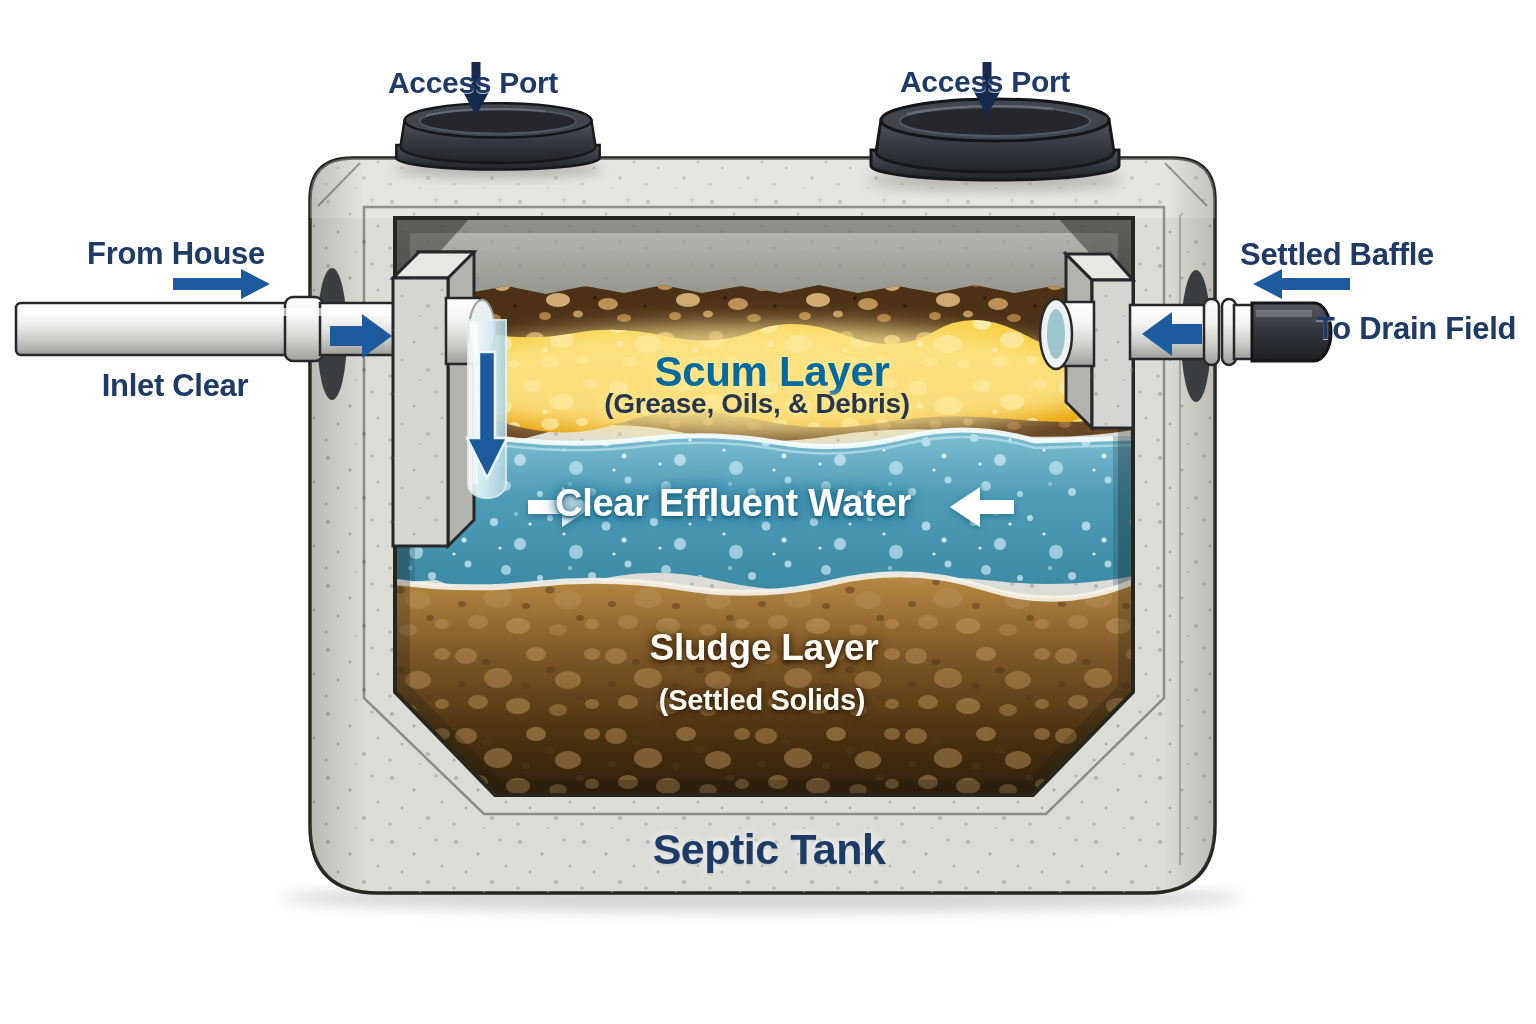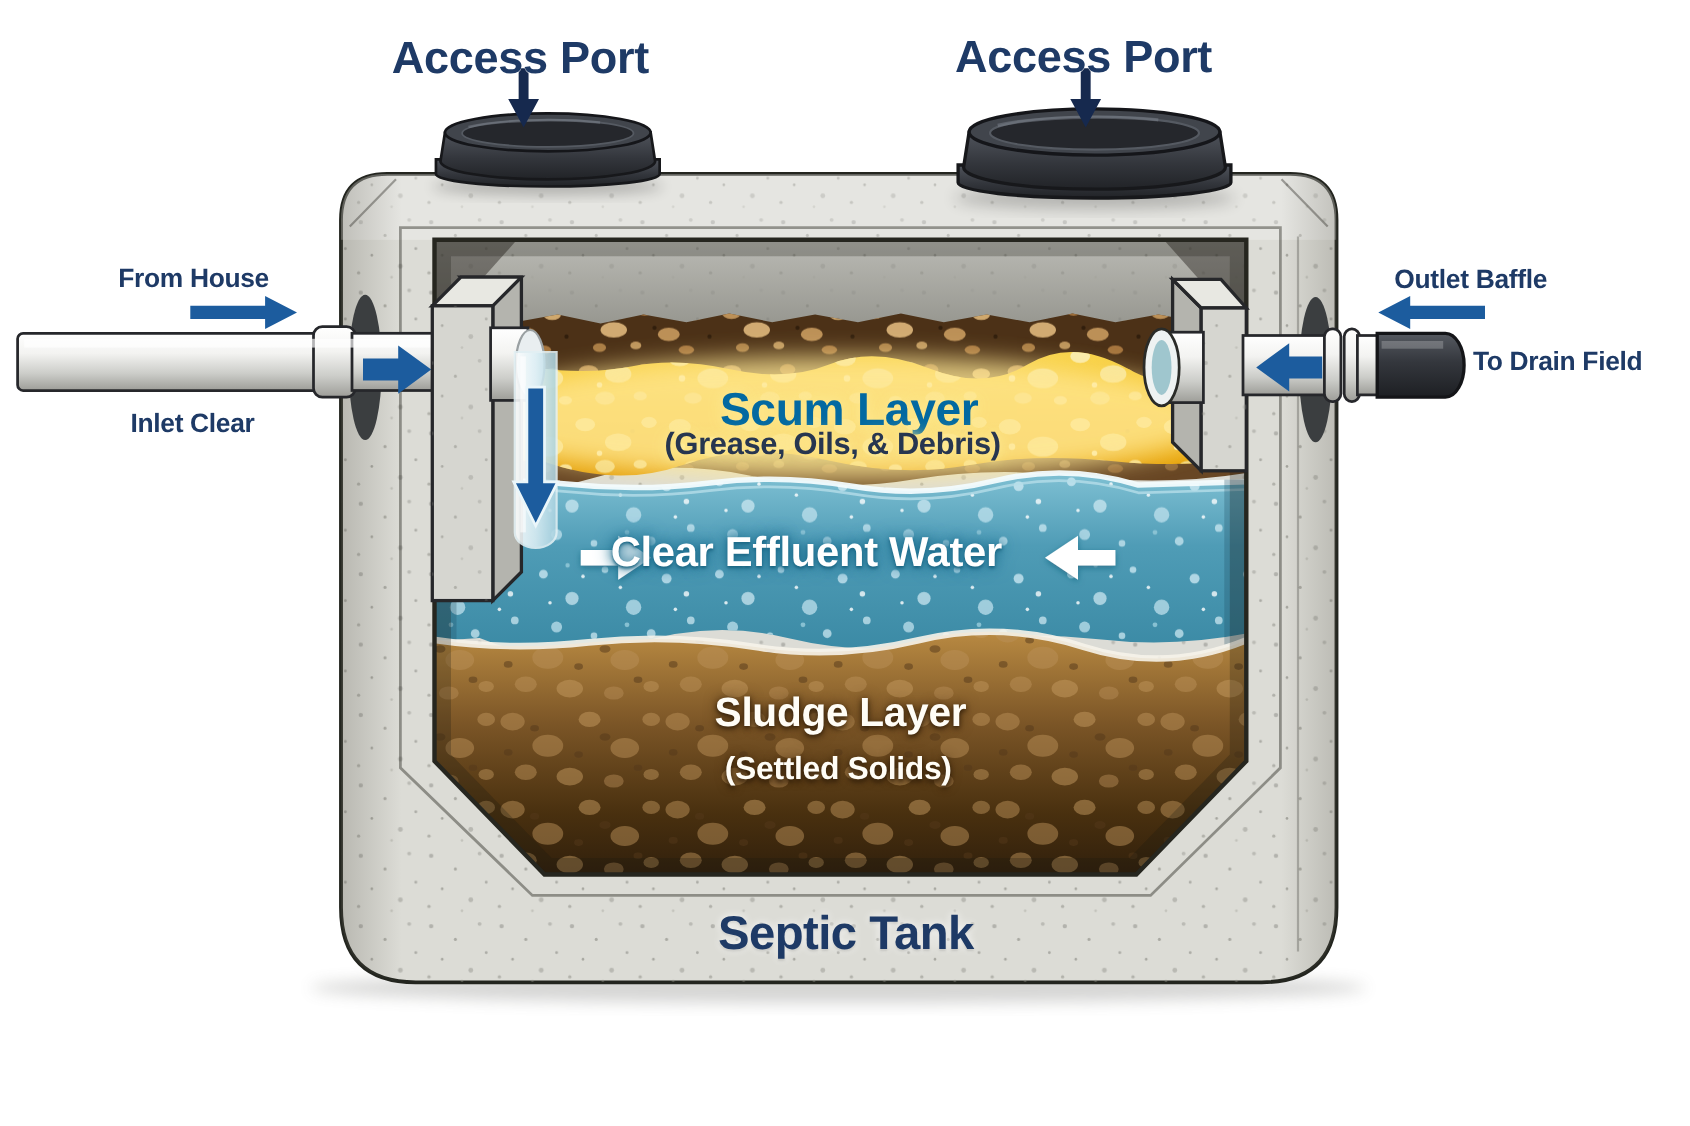--- a/index.html
+++ b/index.html
@@ -6,22 +6,22 @@
   .stage{
     position:relative;width:1536px;height:1024px;overflow:hidden;background:#ffffff;
     font-family:"Liberation Sans", sans-serif;
   }
   .stage svg{position:absolute;left:0;top:0;}
   .lbl{
     position:absolute;transform:translate(-50%,-50%);
     font-weight:700;color:#1e3a66;white-space:nowrap;letter-spacing:-.3px;
     text-shadow:0 1px 0 rgba(255,255,255,.7);
   }
-  .lbl.sz-out{font-size:24px;}
-  .lbl.sz-port{font-size:41px;}
+  .lbl.sz-out{font-size:31px;}
+  .lbl.sz-port{font-size:30px;margin-top:30px;}
   .scum-title{font-size:42px;color:#0369a1;text-shadow:0 0 10px #ffe98f,0 0 18px #ffe98f;}
   .scum-sub{font-size:28px;color:#273650;text-shadow:0 0 9px #ffe98f,0 0 16px #ffe98f;}
   .wtr{color:#ffffff;font-size:38px;
        text-shadow:0 0 10px #1d6d8e,0 0 16px #2a7fa0,0 2px 3px #15576f;}
   .sludge-title{color:#fffdf6;font-size:37px;text-shadow:0 2px 5px #2e1c08,0 0 12px #4a2f10;text-align:right;}
   .sludge-sub{color:#fffdf6;font-size:29px;text-shadow:0 2px 5px #2e1c08,0 0 10px #4a2f10;}
   .septic{font-size:43px;color:#1e3a66;letter-spacing:-.5px;
           text-shadow:0 0 8px rgba(255,255,255,.9),0 2px 2px rgba(120,120,115,.35);margin-left:17px;}
 </style>
 </head>
@@ -294,21 +294,21 @@
 <use href="#pDownPtr" x="476" y="116" fill="#16294e"></use>
 <use href="#pDownPtr" x="987" y="116" fill="#16294e"></use>
 <path d="M173,278 h68 v-9 l29,15 -29,15 v-9 h-68 Z" fill="#1c5c9e"></path>
 <path d="M1350,278 h-68 v-9 l-29,15 29,15 v-9 h68 Z" fill="#1c5c9e"></path>
 </svg>
 
 <div class="lbl sz-port" style="left:473px;top:53px">Access Port</div>
 <div class="lbl sz-port" style="left:985px;top:52px">Access Port</div>
 <div class="lbl sz-out" style="left:176px;top:254px">From House</div>
 <div class="lbl sz-out" style="left:175px;top:386px">Inlet Clear</div>
-<div class="lbl sz-out" style="left:1337px;top:255px">Outlet Baffle</div>
+<div class="lbl sz-out" style="left:1337px;top:255px">Settled Baffle</div>
 <div class="lbl sz-out" style="left:1416px;top:329px">To Drain Field</div>
 
 <div class="lbl scum-title" style="left:772px;top:372px">Scum Layer</div>
 <div class="lbl scum-sub" style="left:757px;top:404px">(Grease, Oils, &amp; Debris)</div>
 <div class="lbl wtr" style="left:733px;top:503px">Clear Effluent Water</div>
 <div class="lbl sludge-title" style="left:764px;top:648px">Sludge Layer</div>
 <div class="lbl sludge-sub" style="left:762px;top:700px">(Settled Solids)</div>
 <div class="lbl septic" style="left:752px;top:849px">Septic Tank</div>
 </div>
 

